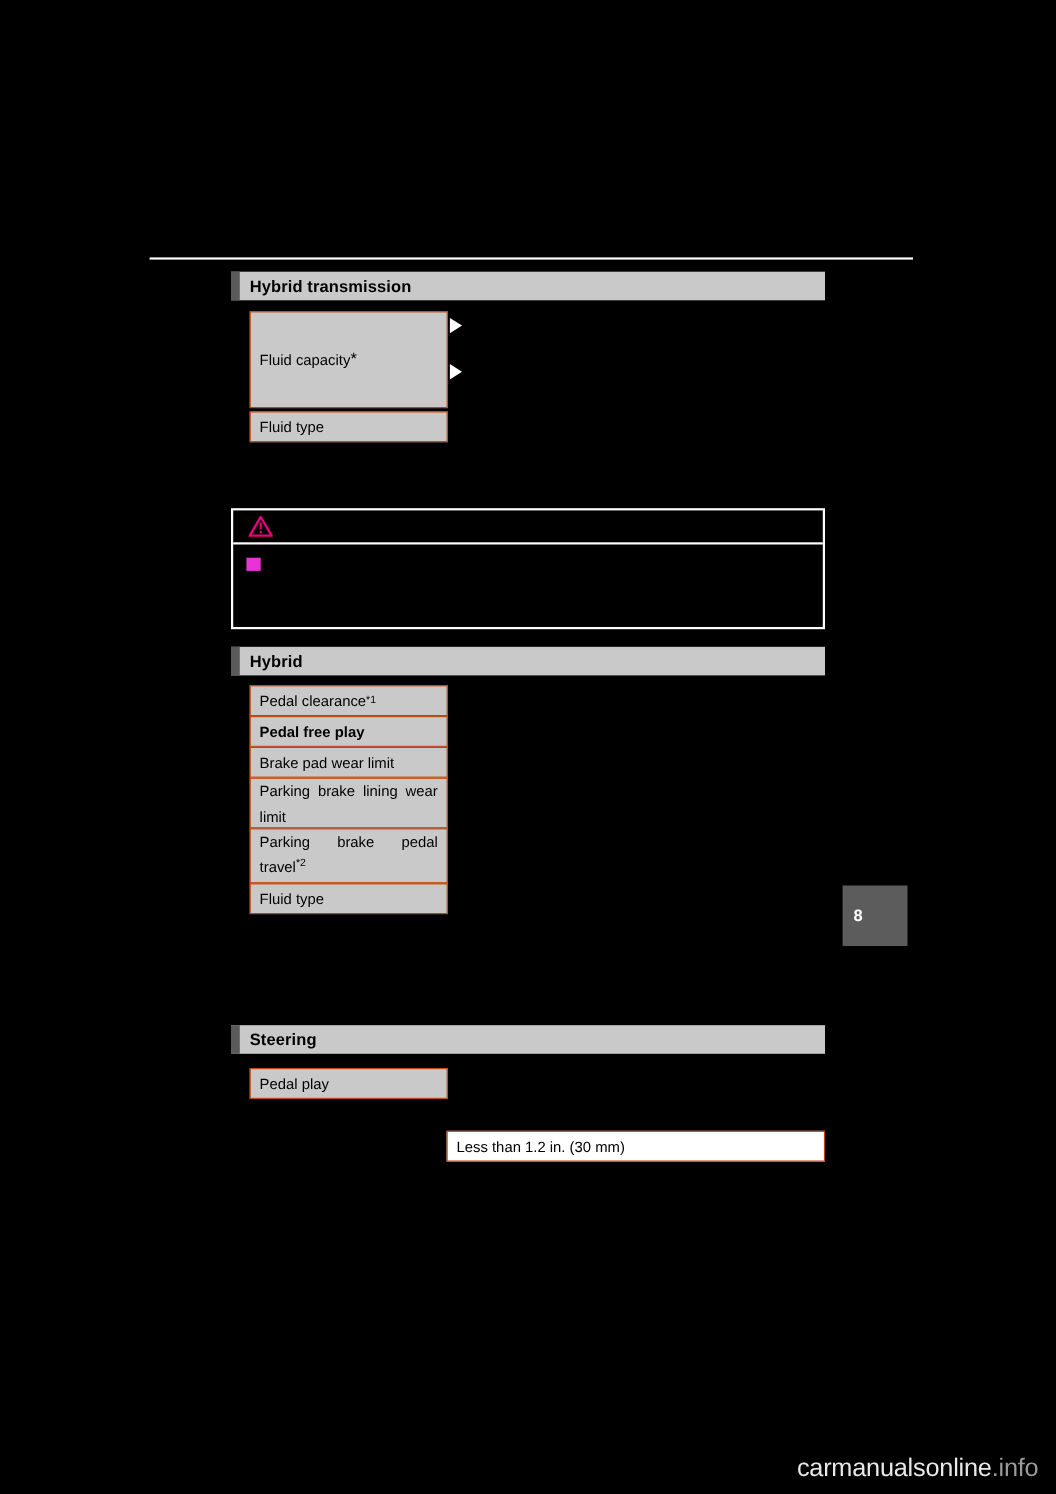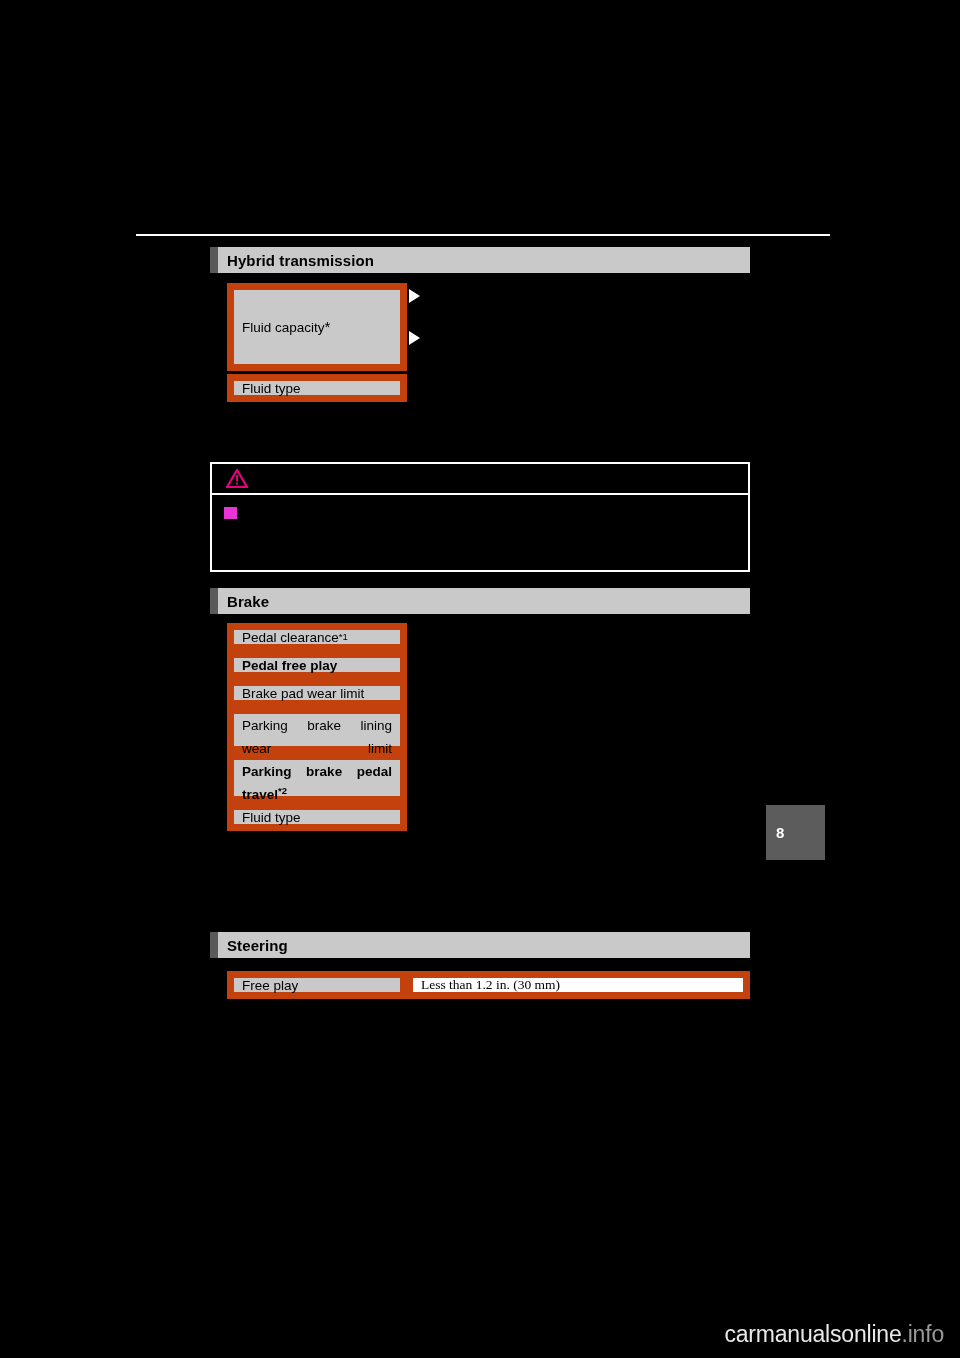--- a/index.html
+++ b/index.html
@@ -53,21 +53,21 @@
     font-weight: bold;
     color: #000000;
     padding-left: 9px;
     letter-spacing: 0.1px;
   }
 
   
   .cell {
     position: absolute;
     box-sizing: border-box;
-    border: 7px solid #c2410c;
+    border: 1px solid #c2410c;
     font-size: 13.5px;
     color: #000000;
     display: flex;
     align-items: center;
     padding: 0 8px;
   }
   .cell.label {
     background: #c9c9c9;
   }
   .cell.value {
@@ -204,57 +204,57 @@
         </svg>
       </span>
       <span></span>
     </div>
     <div class="magenta-sq"></div>
     <div style="position:absolute; left:34px; top:40px; width:480px; color:#ffffff; font-size:13.5px;"></div>
   </div>
 
   <div class="sec-head" style="left:210px; top:588px; width:540px;">
     <div class="tab"></div>
-    <div class="title">Brake</div>
+    <div class="title">Hybrid</div>
   </div>
 
   <div class="cell label" style="left:227px; top:623px; width:180px; height:28px;">
     <span>Pedal clearance</span>
       <sup>*1</sup>
   </div>
 
   <div class="cell label" style="left:227px; top:651px; width:180px; height:28px;font-weight:bold;">
     <span>Pedal free play</span>
   </div>
 
   <div class="cell label" style="left:227px; top:679px; width:180px; height:28px;">
     <span>Brake pad wear limit</span>
   </div>
 
   <div class="cell label justify" style="left:227px; top:707px; width:180px; height:46px;">
     <span>Parking brake lining wear limit</span>
   </div>
 
-  <div class="cell label justify" style="left:227px; top:753px; width:180px; height:50px;font-weight:bold;">
+  <div class="cell label justify" style="left:227px; top:753px; width:180px; height:50px;">
     <span>Parking brake pedal travel</span><sup>*2</sup>
   </div>
 
   <div class="cell label" style="left:227px; top:803px; width:180px; height:28px;">
     <span>Fluid type</span>
   </div>
 
   <div class="sec-head" style="left:210px; top:932px; width:540px;">
     <div class="tab"></div>
     <div class="title">Steering</div>
   </div>
 
   <div class="cell label" style="left:227px; top:971px; width:180px; height:28px;">
-    <span>Free play</span>
-  </div>
-  <div class="cell value" style="left:406px; top:971px; width:344px; height:28px;font-family:Liberation Serif, serif;">Less than 1.2 in. (30 mm)</div>
+    <span>Pedal play</span>
+  </div>
+  <div class="cell value" style="left:406px; top:1028px; width:344px; height:28px;">Less than 1.2 in. (30 mm)</div>
 
   <div class="page-tab">8</div>
 
   <div class="watermark">
     <span>carmanualsonline</span><span class="dim">.info</span>
   </div>
 
 </div>
 
 </body></html>

